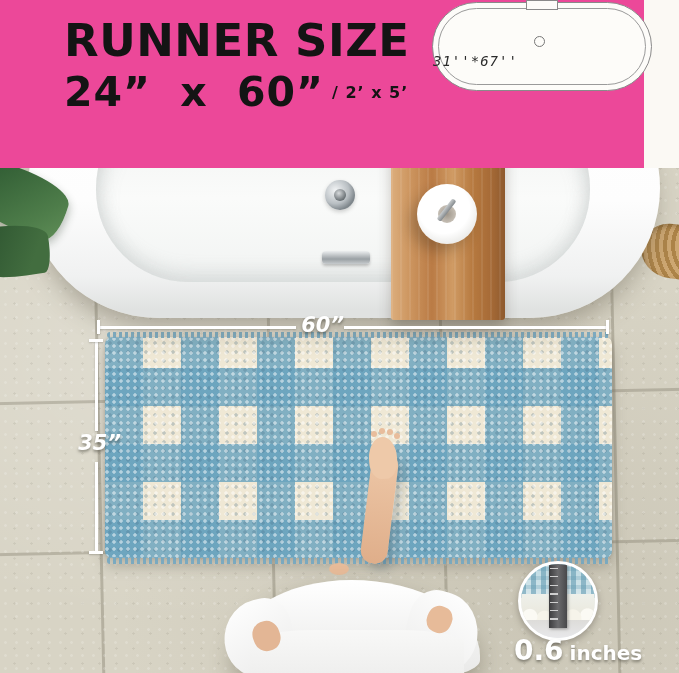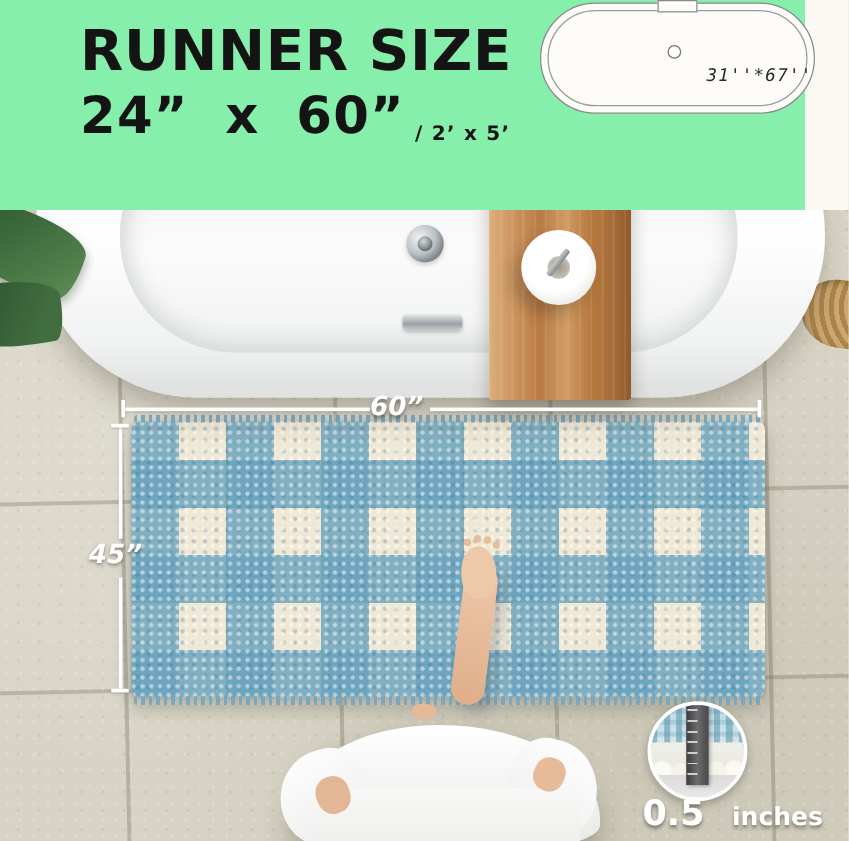--- a/index.html
+++ b/index.html
@@ -1,33 +1,33 @@
 <!DOCTYPE html>
 <html><head>
 <meta charset="utf-8">
 <style>
   * { margin:0; padding:0; box-sizing:border-box; }
   html,body { width:679px; height:673px; }
   body { font-family:"DejaVu Sans","Liberation Sans",sans-serif; background:#fbf9f4; overflow:hidden; }
   .stage { position:absolute; left:0; top:0; width:679px; height:673px; overflow:hidden; }
 
   
-  .banner { position:absolute; left:0; top:0; width:644px; height:168px; background:#86efac; z-index:10; }
+  .banner { position:absolute; left:0; top:0; width:644px; height:168px; background:#ec4899; z-index:10; }
   .banner-title { position:absolute; left:64px; top:14px; font-size:45px; font-weight:800; letter-spacing:.5px; color:#141414; }
-  .size-line { position:absolute; left:64px; top:68px; display:flex; align-items:flex-end; }
+  .size-line { position:absolute; left:64px; top:68px; display:flex; align-items:center; }
   .size-primary { font-size:41px; font-weight:800; color:#141414; word-spacing:14px; letter-spacing:1px; }
   .size-secondary { font-size:16px; font-weight:800; color:#141414; margin-left:8px; letter-spacing:1px; }
   .banner-subtitle { position:absolute; left:64px; top:127px; font-size:18.5px; font-weight:700; color:#141414; }
 
   
   .tub-diagram { position:absolute; left:432px; top:2px; width:220px; height:89px; border:1.5px solid #8a8a8a; border-radius:45px; background:#fdfcf9; }
   .tub-diagram-inner { position:absolute; inset:5px; border:1px solid #9a9a9a; border-radius:39px; }
   .tub-faucet { position:absolute; left:93px; top:-3px; width:32px; height:10px; border:1px solid #8a8a8a; background:#fdfcf9; }
   .tub-drain { position:absolute; left:101px; top:33px; width:11px; height:11px; border:1.3px solid #777; border-radius:50%; }
-  .diagram-label { position:absolute; left:0; right:1px; text-align:right; font-family:"DejaVu Sans Mono","Liberation Mono",monospace; font-style:italic; font-size:14px; letter-spacing:1px; color:#2b2b2b; }
+  .diagram-label { position:absolute; left:0; right:12px; text-align:left; font-family:"DejaVu Sans Mono","Liberation Mono",monospace; font-style:italic; font-size:14px; letter-spacing:1px; color:#2b2b2b; }
   .tub-diagram .diagram-label { top:50px; }
   .mat-diagram { position:absolute; left:452px; top:97px; width:180px; height:69px; border:1.5px solid #979797; border-radius:9px; background:#fcfbf8; }
   .mat-diagram .diagram-label { top:26px; }
 
   
   .photo { position:absolute; left:0; top:168px; width:679px; height:505px; overflow:hidden;
     background:
       radial-gradient(ellipse at 28% 35%, rgba(255,255,255,.22), transparent 60%),
       radial-gradient(ellipse at 78% 85%, rgba(120,112,90,.14), transparent 55%),
       #d8d4c5; }
@@ -95,21 +95,21 @@
       radial-gradient(circle at 5px 6px, rgba(70,110,135,.28) 1.4px, transparent 2.1px);
     background-size:7px 7px, 9px 9px; }
   .fringe { position:absolute; left:107px; width:503px; height:6px; z-index:1; border-radius:3px;
     background:repeating-linear-gradient(90deg, rgba(116,168,194,.9) 0 3px, rgba(240,235,220,.15) 3px 6px); }
   .fringe-top { top:164px; }
   .fringe-bottom { top:389px; height:7px; }
 
   
   .dim { position:absolute; background:#ffffff; z-index:6; box-shadow:0 1px 2px rgba(60,60,50,.25); }
   .dim-label { position:absolute; z-index:7; color:#ffffff; font-weight:800; font-style:italic; font-size:21px;
-    text-shadow:0 2px 3px rgba(50,50,40,.5); text-align:left; }
+    text-shadow:0 2px 3px rgba(50,50,40,.5); text-align:right; }
   .w-seg1 { left:98px; top:158px; width:198px; height:2.5px; }
   .w-seg2 { left:344px; top:158px; width:264px; height:2.5px; }
   .w-cap-l { left:97px; top:152px; width:2.5px; height:14px; }
   .w-cap-r { left:606px; top:152px; width:2.5px; height:14px; }
   .w-label { left:296px; top:145px; width:48px; }
   .h-seg1 { left:95px; top:173px; width:2.5px; height:90px; }
   .h-seg2 { left:95px; top:294px; width:2.5px; height:89px; }
   .h-cap-t { left:89px; top:171px; width:14px; height:2.5px; }
   .h-cap-b { left:89px; top:383px; width:14px; height:2.5px; }
   .h-label { left:71px; top:263px; width:50px; }
@@ -154,21 +154,21 @@
       radial-gradient(circle at 90% 78%, #fbfaf4 7px, transparent 8px),
       linear-gradient(#eef0ea,#e9e6da); }
   .inset-floor { position:absolute; left:0; top:76%; width:100%; height:24%; background:linear-gradient(#dddcd9,#e8e8ea); }
   .ruler { position:absolute; left:50%; margin-left:-9px; top:0; width:18px; height:86%; z-index:2;
     background:linear-gradient(90deg,#3c3c3e,#6b6b6d 50%,#48484a); box-shadow:1px 1px 3px rgba(0,0,0,.35); }
   .ruler::before { content:""; position:absolute; left:1px; top:2px; width:8px; height:96%;
     background:repeating-linear-gradient(0deg, transparent 0 7px, #cfcfcf 7px 8.5px); }
   .pile-label { position:absolute; left:514px; top:466px; width:140px; z-index:9; color:#ffffff;
     text-shadow:0 2px 3px rgba(60,58,50,.55); }
   .pile-value { font-size:28px; font-weight:800; }
-  .pile-unit { font-size:20px; font-weight:800; margin-left:22px; }
+  .pile-unit { font-size:20px; font-weight:800; margin-left:6px; }
 </style>
 </head>
 <body>
 
 <div class="stage">
 
   <div class="banner">
     <div class="banner-title">RUNNER SIZE</div>
     <div class="size-line">
       <span class="size-primary">24” x 60”</span>
@@ -212,38 +212,38 @@
     <div class="dim w-seg1"></div>
     <div class="dim w-seg2"></div>
     <div class="dim w-cap-l"></div>
     <div class="dim w-cap-r"></div>
     <div class="dim-label w-label">60”</div>
 
     <div class="dim h-seg1"></div>
     <div class="dim h-seg2"></div>
     <div class="dim h-cap-t"></div>
     <div class="dim h-cap-b"></div>
-    <div class="dim-label h-label">45”</div>
+    <div class="dim-label h-label">35”</div>
 
     <div class="person-shadow"></div>
     <div class="leg"></div>
     <div class="foot"></div>
     <div class="toes"></div>
     <div class="toes-left"></div>
     <div class="robe-main"></div>
     <div class="robe-arm-l"></div>
     <div class="robe-arm-r"></div>
     <div class="robe-bottom"></div>
     <div class="hand-l"></div>
     <div class="hand-r"></div>
 
     <div class="inset">
       <div class="inset-pattern"></div>
       <div class="inset-fluff"></div>
       <div class="inset-floor"></div>
       <div class="ruler"></div>
     </div>
     <div class="pile-label">
-      <span class="pile-value">0.5</span><span class="pile-unit">inches</span>
+      <span class="pile-value">0.6</span><span class="pile-unit">inches</span>
     </div>
   </div>
 
 </div>
 
 </body></html>

